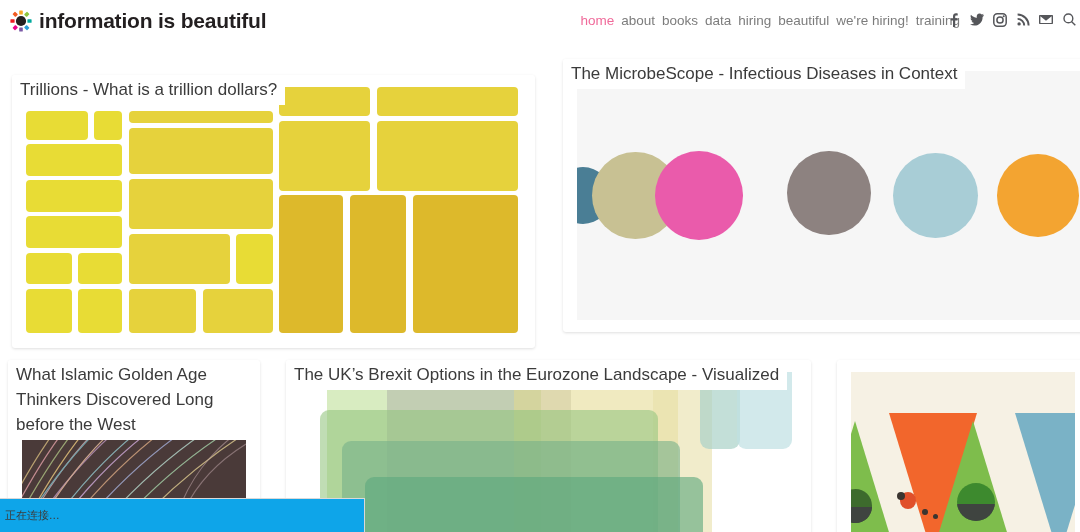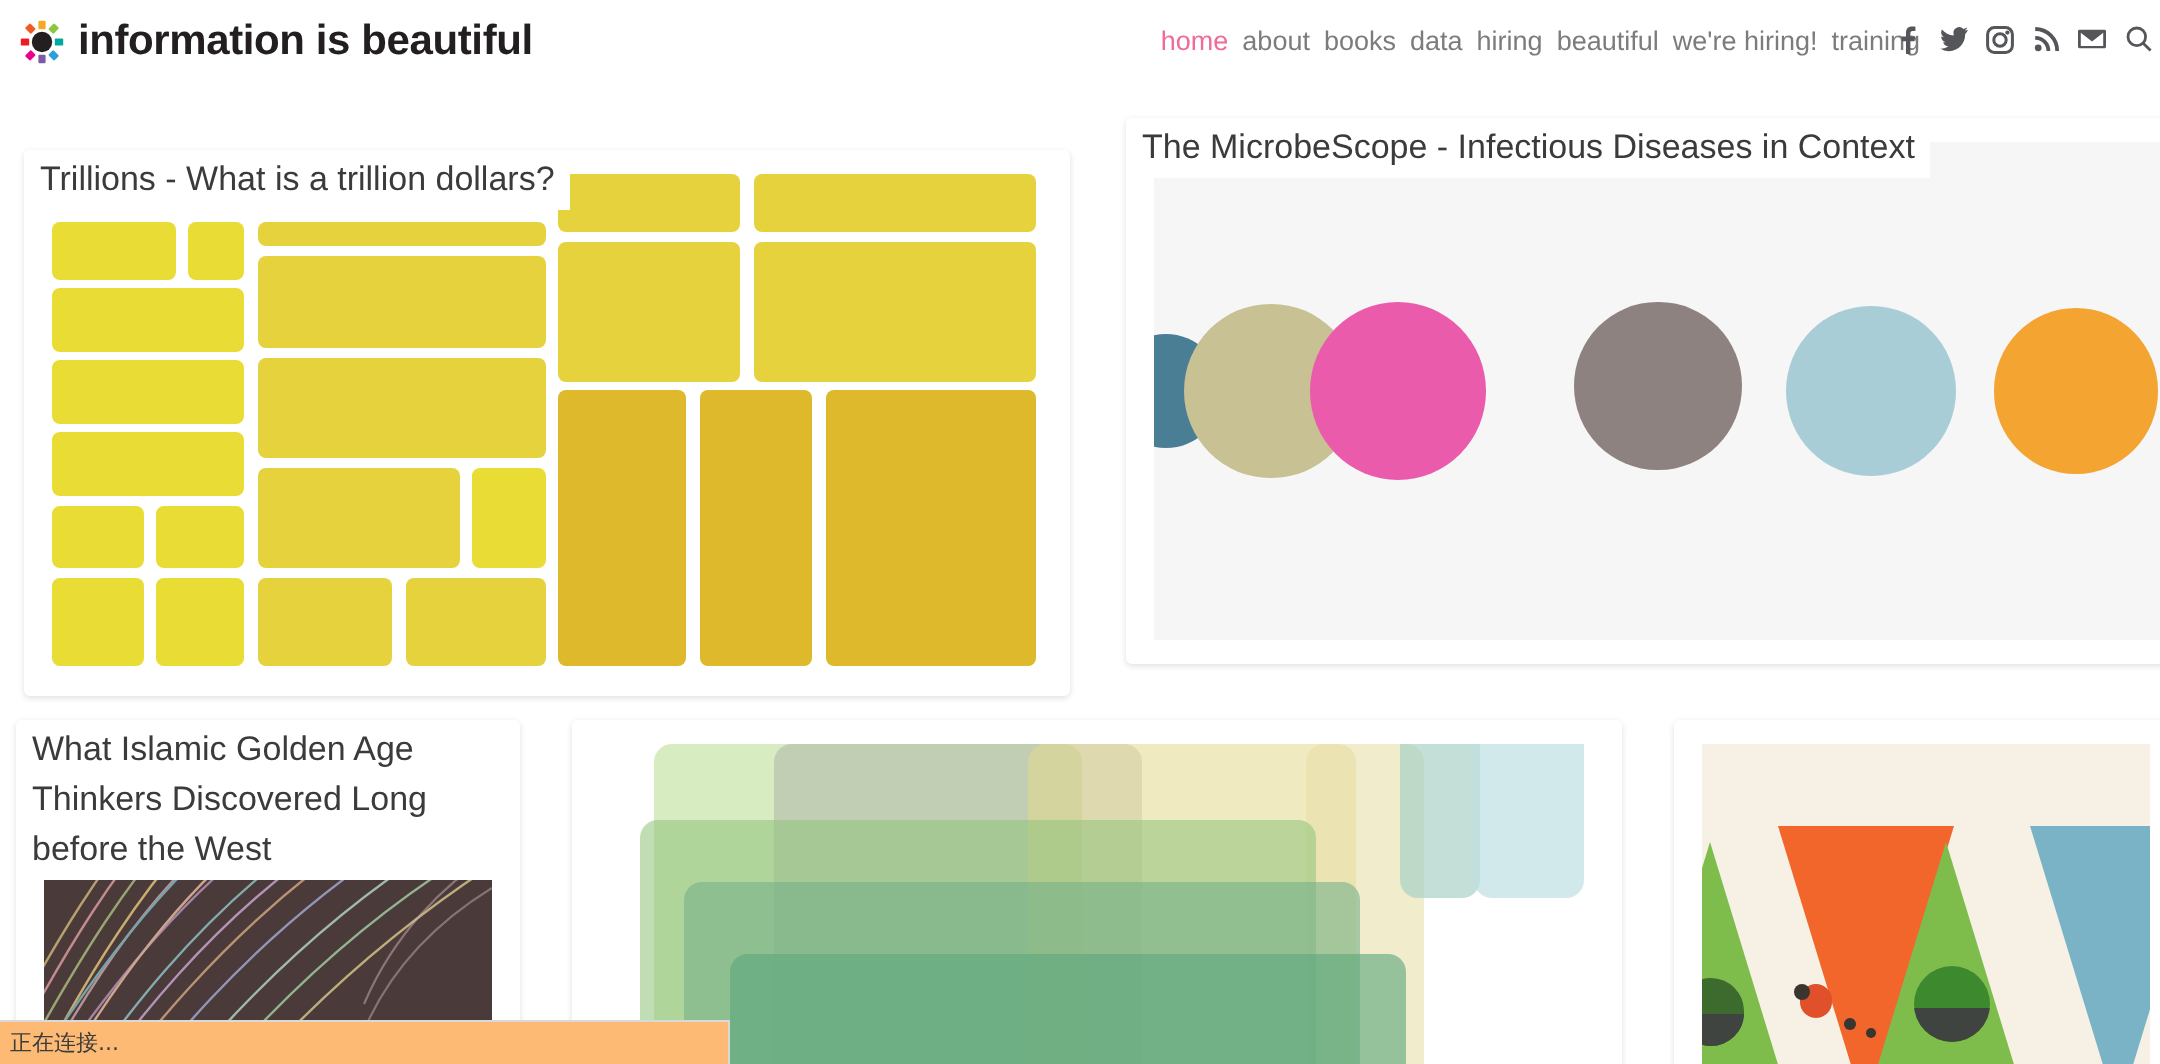--- a/index.html
+++ b/index.html
@@ -95,22 +95,22 @@
   
   #card-drake{ left:837px; top:360px; width:252px; height:205px; }
   #card-drake .card-inner{ background:#f6f1e4; bottom:0; }
   .drake-stage{ position:absolute; inset:0; background:#f6f1e4; }
   .tri{ position:absolute; width:0; height:0; }
   .planet{ position:absolute; border-radius:50%; overflow:hidden; }
   .planet .half{ position:absolute; left:0; right:0; bottom:0; height:46%; }
 
   
   .status-bar{
-    position:absolute; left:0; bottom:0; width:365px; height:22px;
-    background:#fdba74; border-top:1px solid #d9d9d9; border-right:1px solid #d9d9d9;
+    position:absolute; left:0; bottom:0; width:365px; height:34px;
+    background:#0ea5e9; border-top:1px solid #d9d9d9; border-right:1px solid #d9d9d9;
     display:flex; align-items:center; padding-left:5px;
     font-size:11px; color:#3c3c3c; z-index:50;
     font-family:"DejaVu Sans", sans-serif;
     text-align:right;
   }
 </style>
 </head>
 <body>
 
 <div class="site-header">
@@ -272,20 +272,23 @@
         <div class="bx-rect" style="left: 17.5%; top: 0%; width: 37%; height: 100%; background: rgb(158, 158, 158); opacity: 0.38;"></div>
         <div class="bx-rect" style="left: 43%; top: 0%; width: 33%; height: 100%; background: rgb(228, 217, 140); opacity: 0.55;"></div>
         <div class="bx-rect" style="left: 71%; top: 0%; width: 12%; height: 100%; background: rgb(232, 224, 168); opacity: 0.6;"></div>
         <div class="bx-rect" style="left: 80.5%; top: -60%; width: 8%; height: 100%; background: rgb(169, 210, 199); opacity: 0.7;"></div>
         <div class="bx-rect" style="left: 88%; top: -60%; width: 11%; height: 100%; background: rgb(191, 224, 227); opacity: 0.7;"></div>
         <div class="bx-rect" style="left: 4%; top: 19.5%; width: 68%; height: 90%; background: rgb(147, 196, 125); opacity: 0.58;"></div>
         <div class="bx-rect" style="left: 8.5%; top: 36%; width: 68%; height: 90%; background: rgb(118, 176, 138); opacity: 0.6;"></div>
         <div class="bx-rect" style="left: 13%; top: 54.5%; width: 68%; height: 90%; background: rgb(94, 168, 126); opacity: 0.62;"></div>
       </div>
   </div>
+  <div class="card-title">
+    <span>The UK’s Brexit Options in the Eurozone Landscape - Visualized</span>
+  </div>
 </div>
 
 <div class="card" id="card-drake">
   <div class="card-inner">
     <div class="drake-stage" id="drake-stage" style="background: rgb(246, 241, 228);">
         <div class="tri" style="left: -40.32px; bottom: 0px; border-left: 44.8px solid transparent; border-right: 44.8px solid transparent; border-bottom: 144.8px solid rgb(126, 189, 76);"></div>
         <div class="tri" style="left: 38.08px; top: 40.725px; border-left: 44.8px solid transparent; border-right: 44.8px solid transparent; border-top: 144.8px solid rgb(242, 102, 44);"></div>
         <div class="tri" style="left: 78.4px; bottom: 0px; border-left: 44.8px solid transparent; border-right: 44.8px solid transparent; border-bottom: 144.8px solid rgb(126, 189, 76);"></div>
         <div class="tri" style="left: 163.52px; top: 40.725px; border-left: 44.8px solid transparent; border-right: 44.8px solid transparent; border-top: 144.8px solid rgb(122, 178, 198);"></div>
         <div class="planet" style="width: 33.6px; height: 33.6px; left: -12.32px; top: 117.14px; background: rgb(61, 107, 45);">

